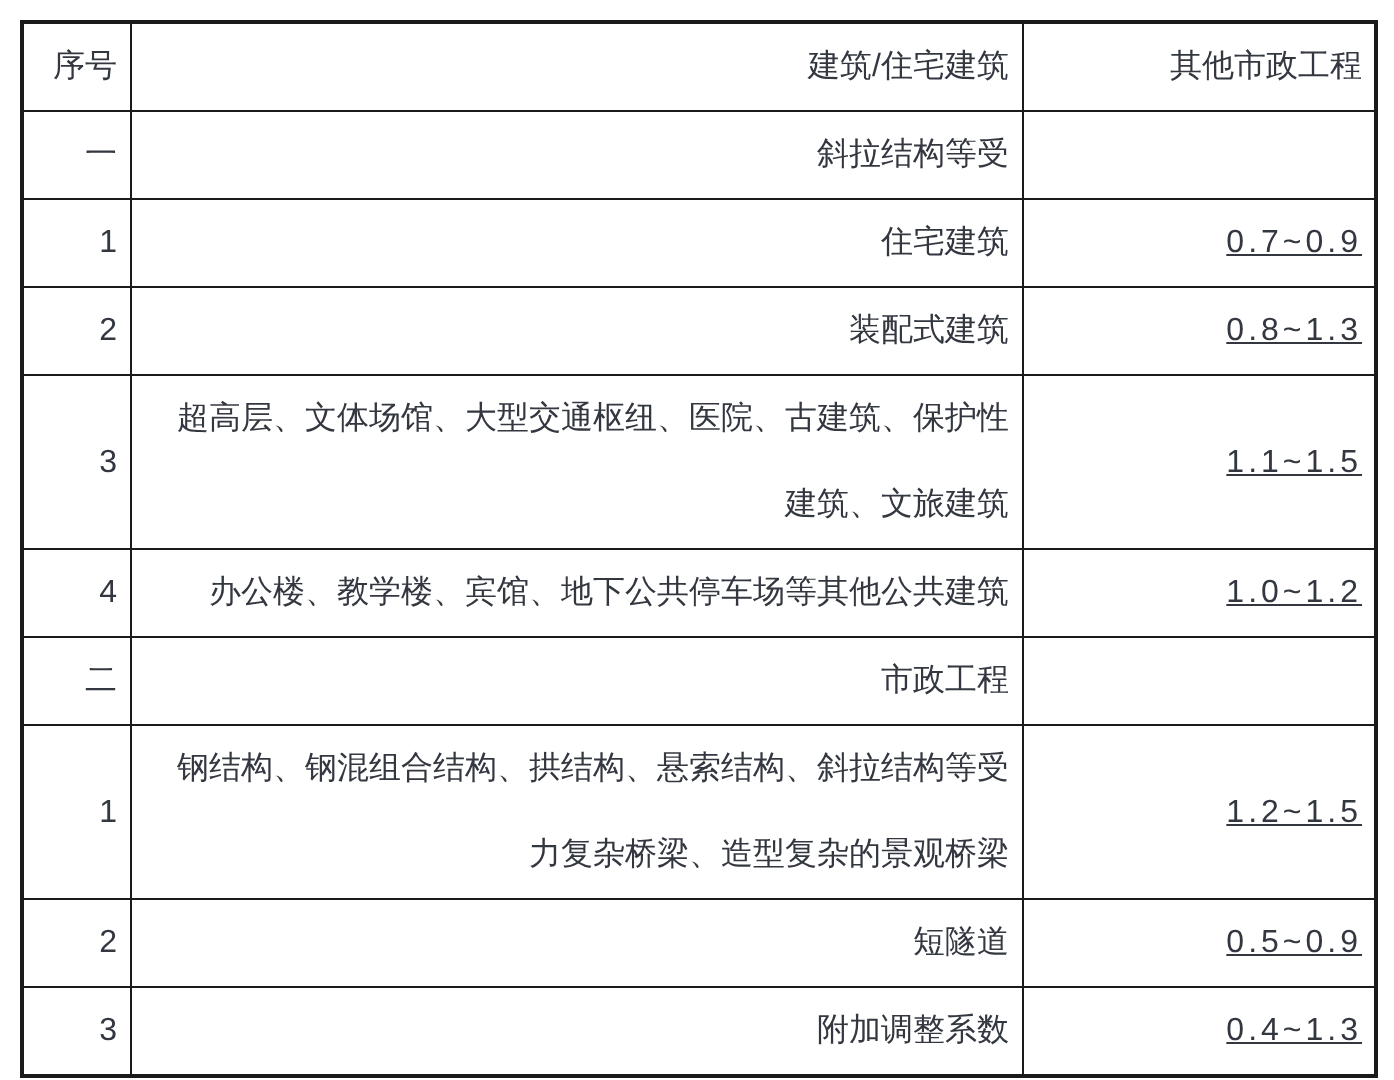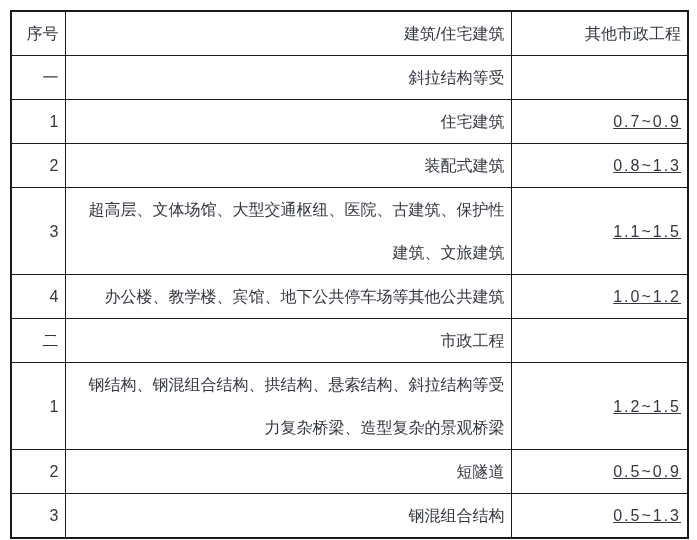--- a/index.html
+++ b/index.html
@@ -100,17 +100,17 @@
 力复杂桥梁、造型复杂的景观桥梁</td>
       <td class="coef-cell">1.2~1.5</td>
     </tr>
     <tr class="row-single">
       <td>2</td>
       <td class="type-cell">短隧道</td>
       <td class="coef-cell">0.5~0.9</td>
     </tr>
     <tr class="row-single">
       <td>3</td>
-      <td class="type-cell">钢混组合结构</td>
-      <td class="coef-cell">0.5~1.3</td>
+      <td class="type-cell">附加调整系数</td>
+      <td class="coef-cell">0.4~1.3</td>
     </tr>
   </tbody>
 </table>
 
 </body></html>

